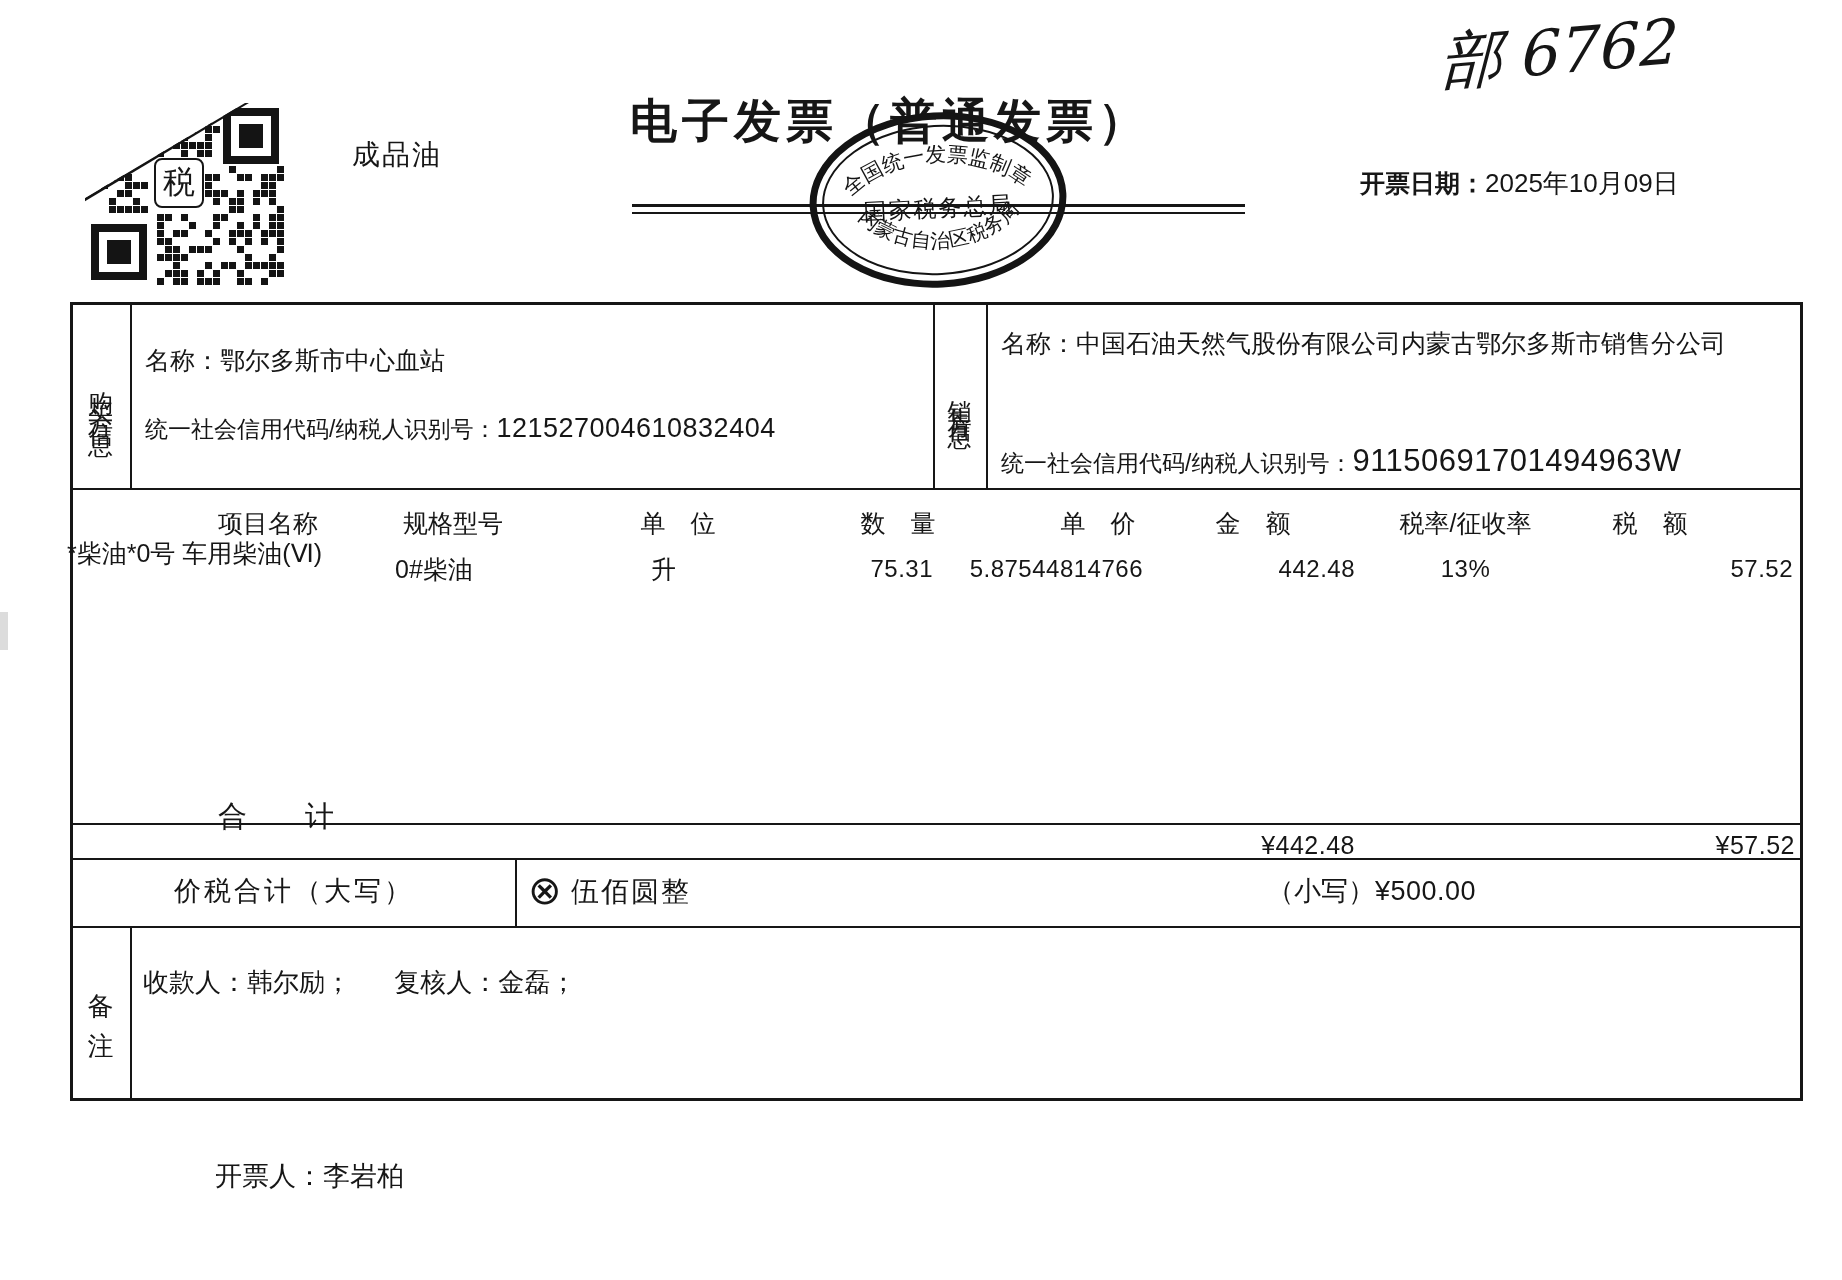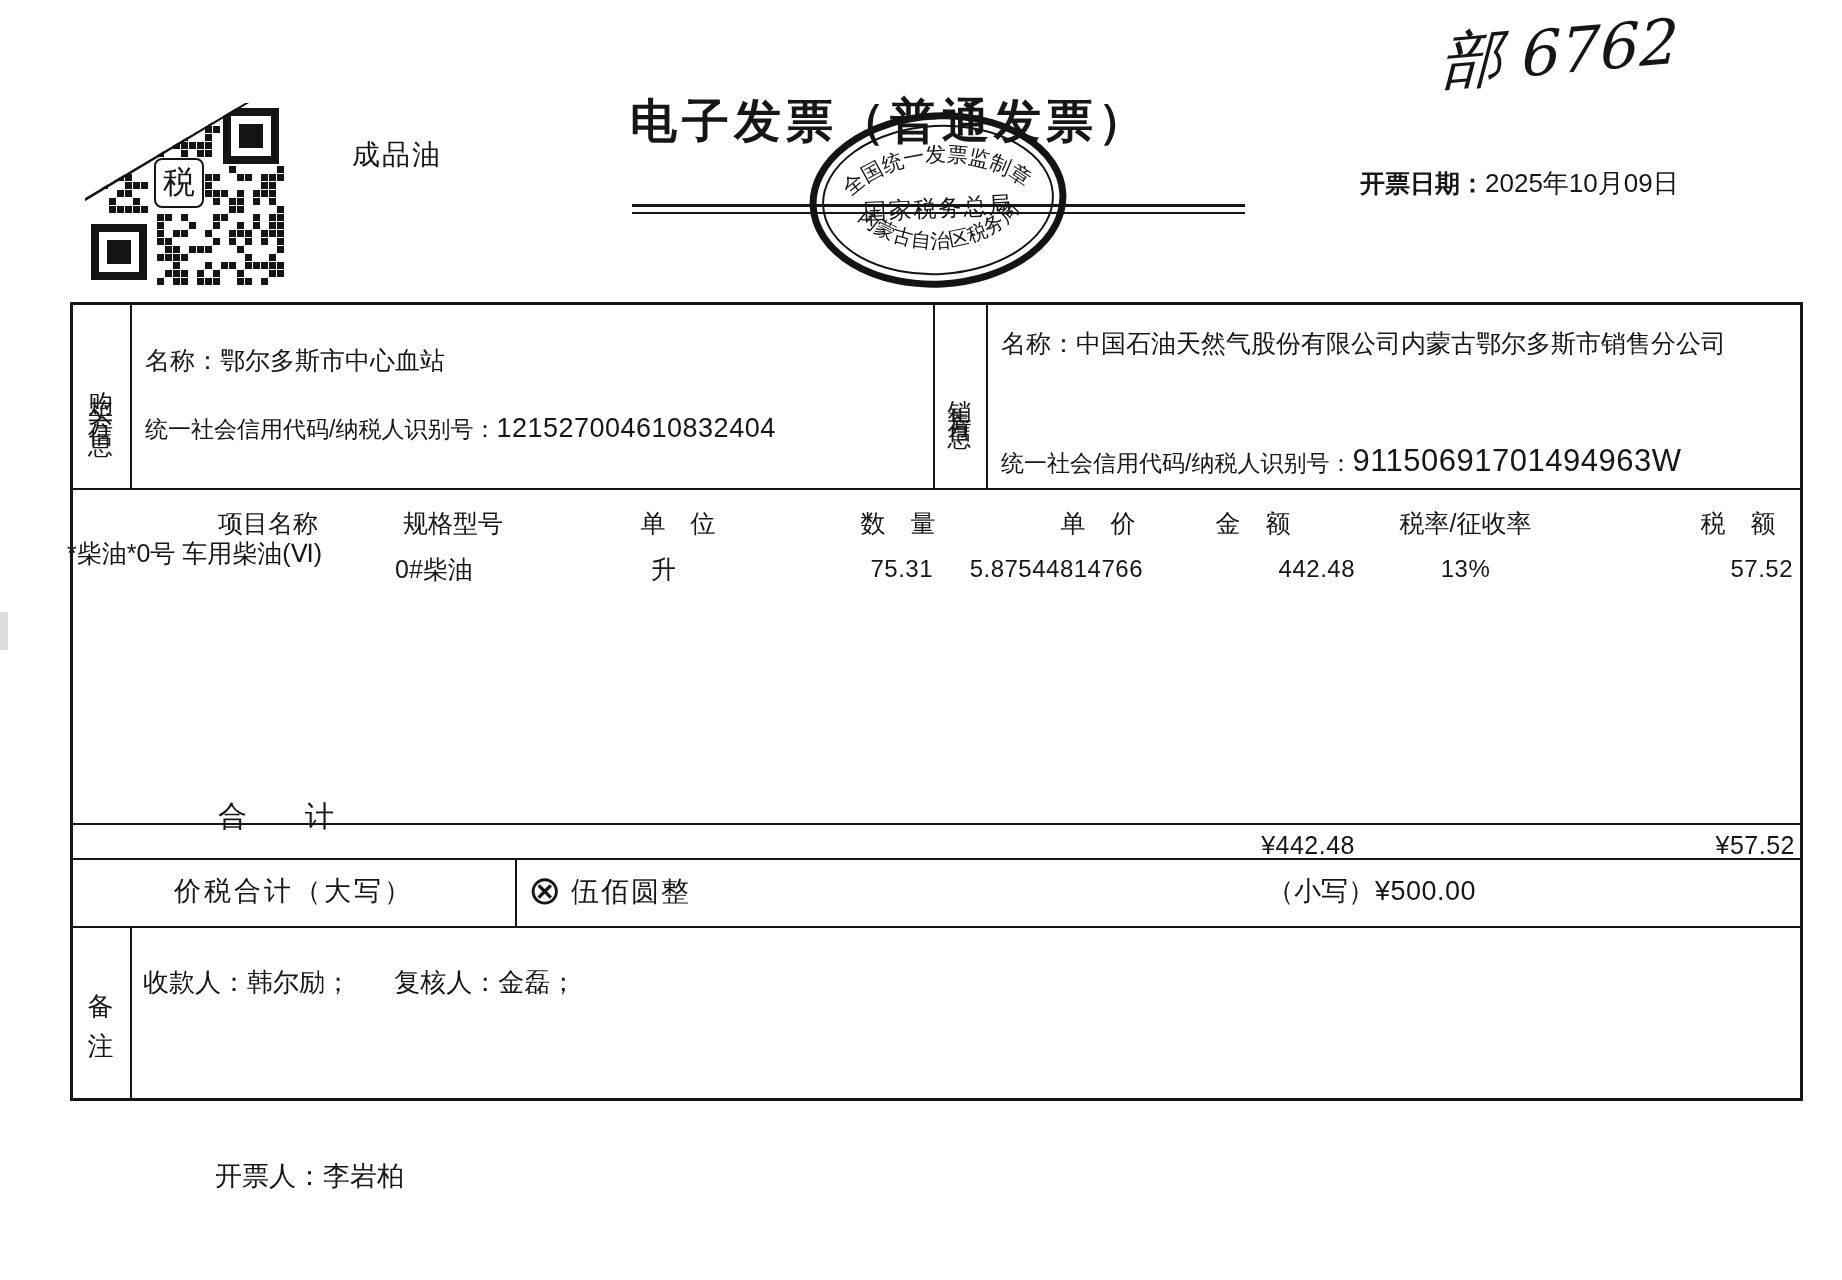--- a/index.html
+++ b/index.html
@@ -289,21 +289,21 @@
       <span>统一社会信用代码/纳税人识别号：</span><span class="num" style="font-size:31px;">91150691701494963W</span>
     </div>
 
     <div class="abs" style="left:95px;top:202px;width:200px;text-align:center;font-size:25px;">项目名称</div>
     <div class="abs" style="left:320px;top:202px;width:120px;text-align:center;font-size:25px;">规格型号</div>
     <div class="abs" style="left:555px;top:202px;width:100px;text-align:center;font-size:25px;">单　位</div>
     <div class="abs" style="left:775px;top:202px;width:100px;text-align:center;font-size:25px;">数　量</div>
     <div class="abs" style="left:975px;top:202px;width:100px;text-align:center;font-size:25px;">单　价</div>
     <div class="abs" style="left:1130px;top:202px;width:100px;text-align:center;font-size:25px;">金　额</div>
     <div class="abs" style="left:1310px;top:202px;width:165px;text-align:center;font-size:25px;">税率/征收率</div>
-    <div class="abs" style="left:1615px;top:202px;width:100px;text-align:center;font-size:25px;">税　额</div>
+    <div class="abs" style="left:1527px;top:202px;width:100px;text-align:center;font-size:25px;">税　额</div>
 
     <div>
       <div class="abs" style="left:-6px;top:232px;font-size:25px;white-space:pre;">*柴油*0号 车用柴油(Ⅵ)</div>
       <div class="abs" style="left:322px;top:248px;font-size:25px;">0#柴油</div>
       <div class="abs" style="left:578px;top:248px;font-size:25px;">升</div>
       <div class="abs rt num" style="left:730px;top:250px;width:130px;font-size:24px;">75.31</div>
       <div class="abs rt num" style="left:880px;top:250px;width:190px;font-size:24px;">5.87544814766</div>
       <div class="abs rt num" style="left:1182px;top:250px;width:100px;font-size:24px;">442.48</div>
       <div class="abs num" style="left:1330px;top:250px;width:125px;text-align:center;font-size:24px;">13%</div>
       <div class="abs rt num" style="left:1590px;top:250px;width:130px;font-size:24px;">57.52</div>

